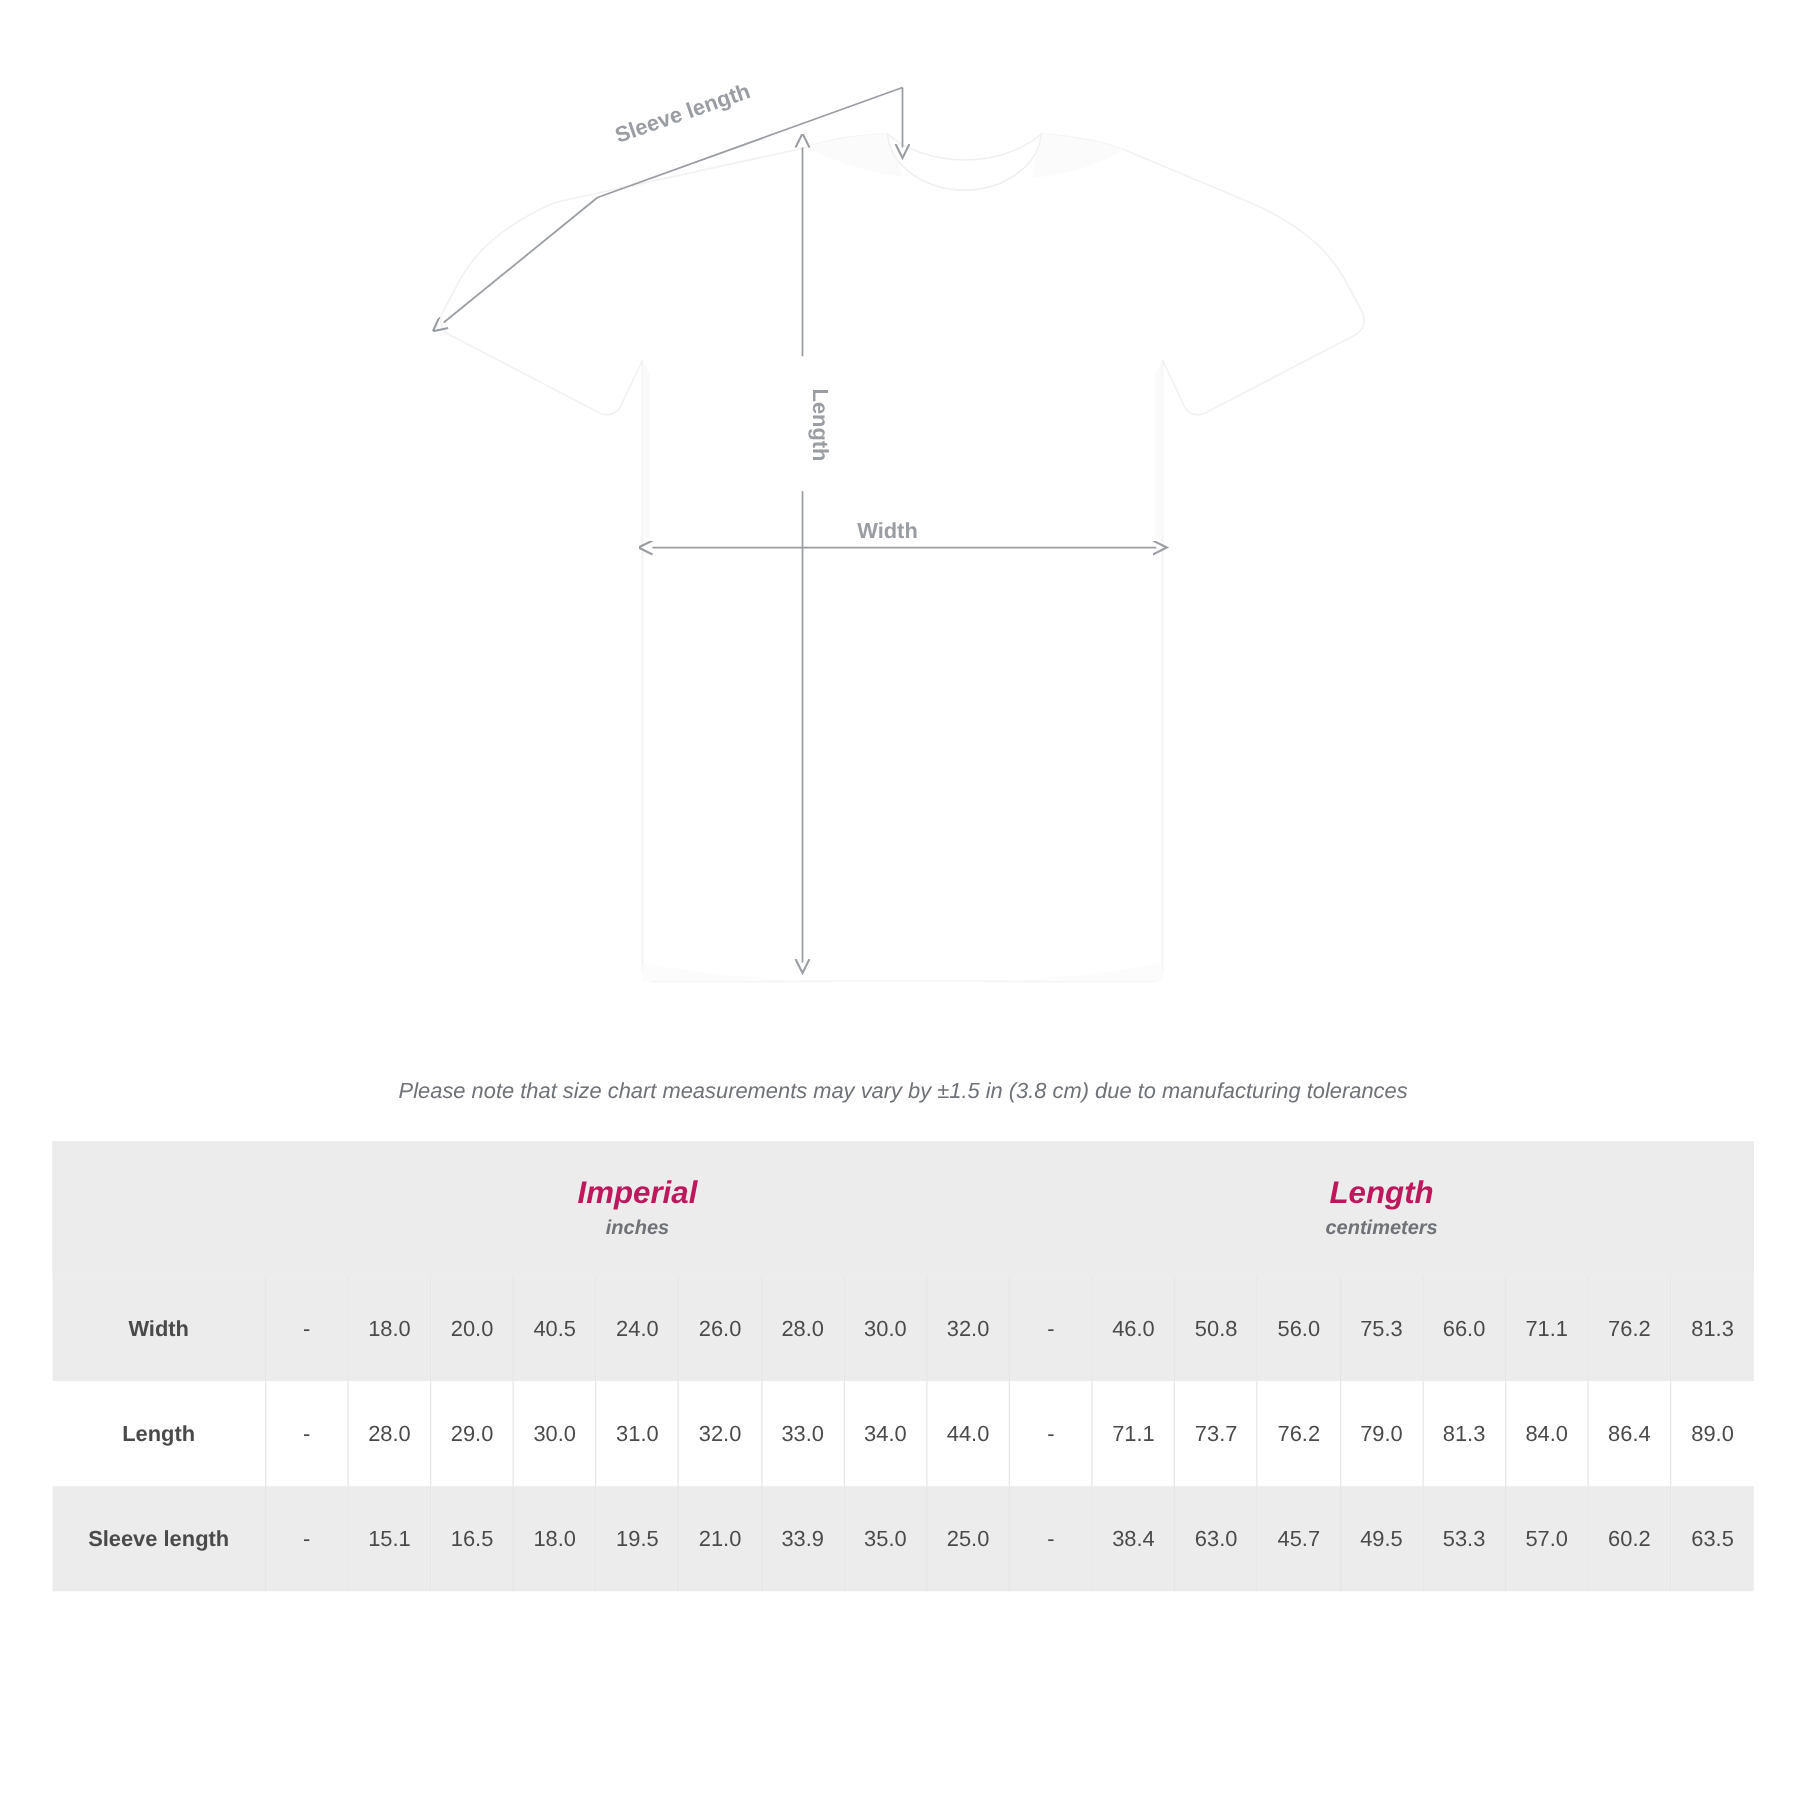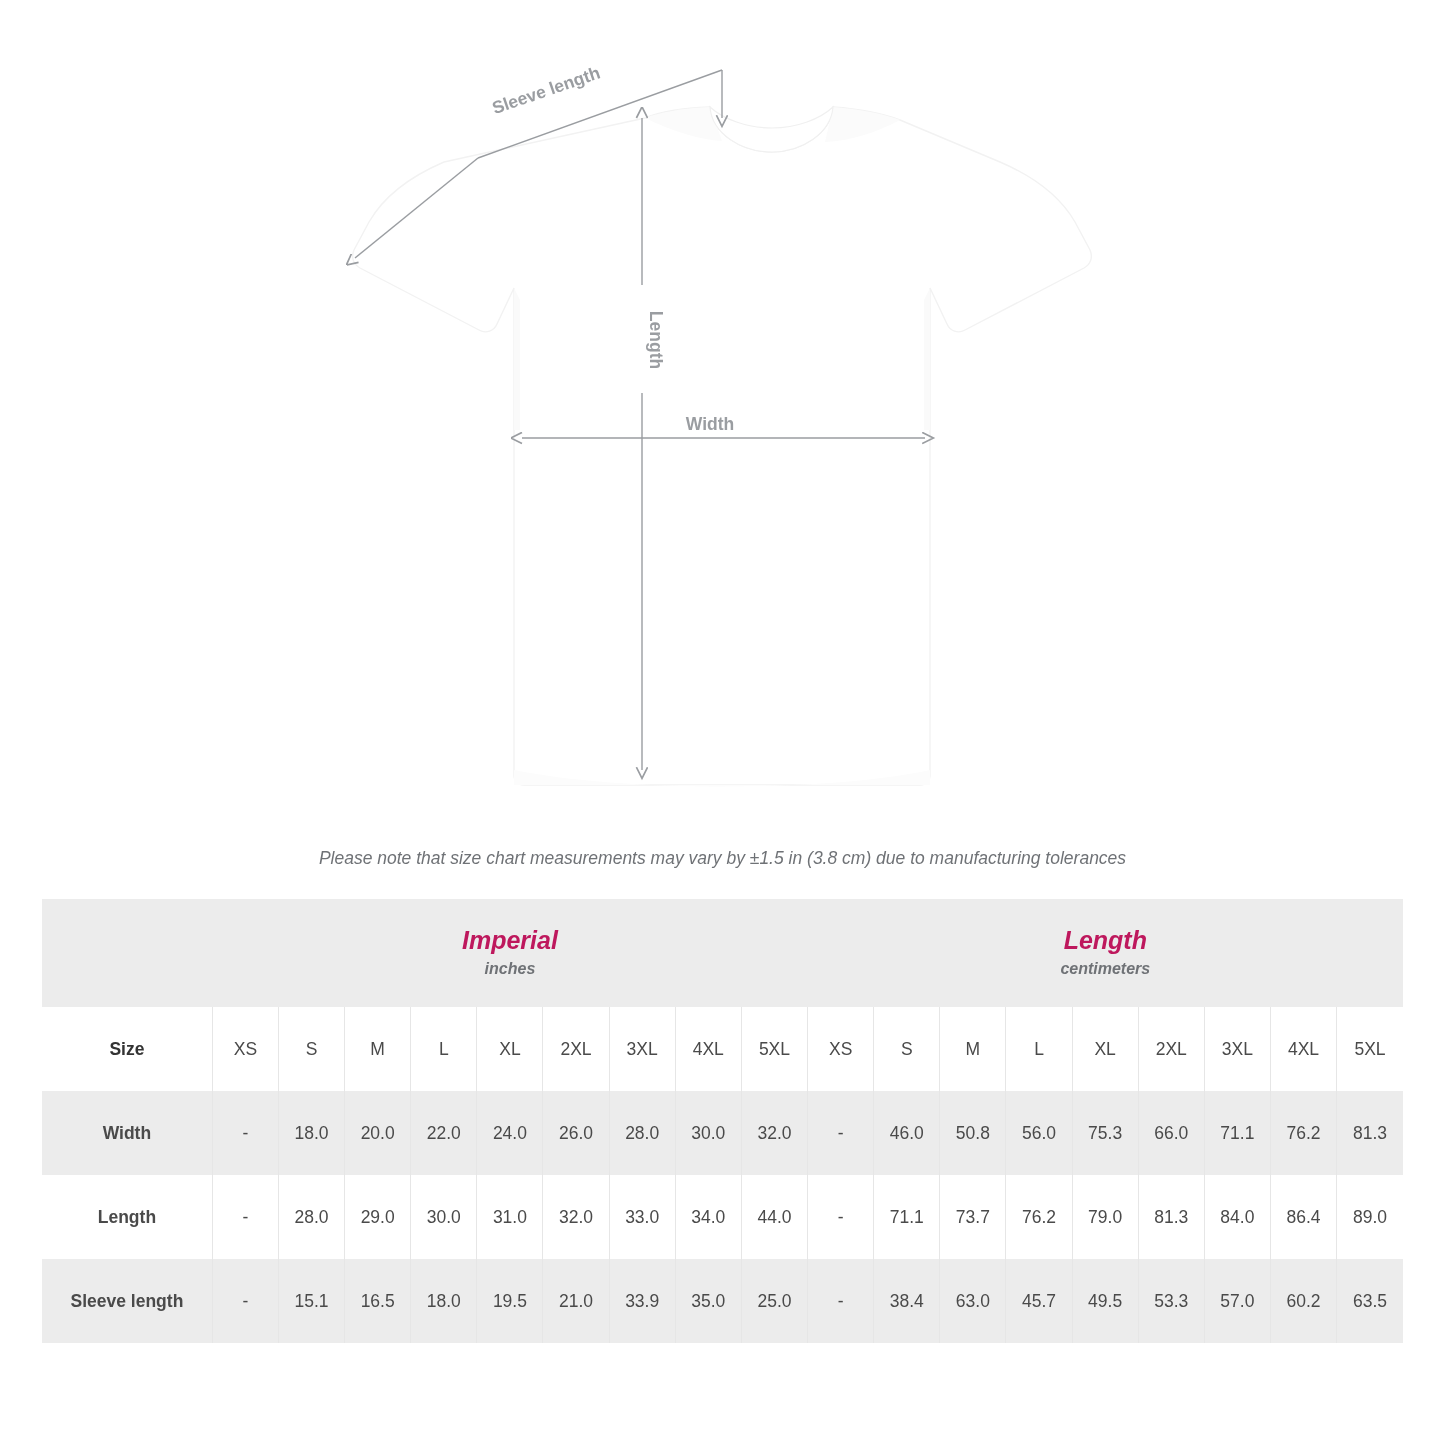--- a/index.html
+++ b/index.html
@@ -40,21 +40,21 @@
   .chart-title {
     font-size: 30px;
     font-weight: bold;
     color: #222222;
     letter-spacing: 0.1px;
   }
   .chart-note {
     font-size: 17.5px;
     font-style: italic;
     color: #6f7276;
-    margin-top: 18px;
+    margin-top: 32px;
   }
 
   
   .table-wrap {
     margin: 30px 42px 0 42px;
   }
   table.size-table {
     border-collapse: collapse;
     width: 1361px;
     table-layout: fixed;
@@ -220,51 +220,30 @@
           <th class="unit-header" colspan="9">
             <div class="unit-name">Imperial</div>
             <div class="unit-sub">inches</div>
           </th>
           <th class="unit-header" colspan="9">
             <div class="unit-name">Length</div>
             <div class="unit-sub">centimeters</div>
           </th>
         </tr>
 
-        <tr class="row-sizes">
-          <td class="label-cell">Size</td>
-          <td>XS</td>
-          <td>S</td>
-          <td>M</td>
-          <td>L</td>
-          <td>XL</td>
-          <td>2XL</td>
-          <td>3XL</td>
-          <td>4XL</td>
-          <td>5XL</td>
-          <td>XS</td>
-          <td>S</td>
-          <td>M</td>
-          <td>L</td>
-          <td>XL</td>
-          <td>2XL</td>
-          <td>3XL</td>
-          <td>4XL</td>
-          <td>5XL</td>
-        </tr>
       </thead>
 
       <tbody>
 
         <tr class="row-data shaded">
           <td class="label-cell">Width</td>
           <td>-</td>
           <td>18.0</td>
           <td>20.0</td>
-          <td>22.0</td>
+          <td>40.5</td>
           <td>24.0</td>
           <td>26.0</td>
           <td>28.0</td>
           <td>30.0</td>
           <td>32.0</td>
           <td>-</td>
           <td>46.0</td>
           <td>50.8</td>
           <td>56.0</td>
           <td>75.3</td>

